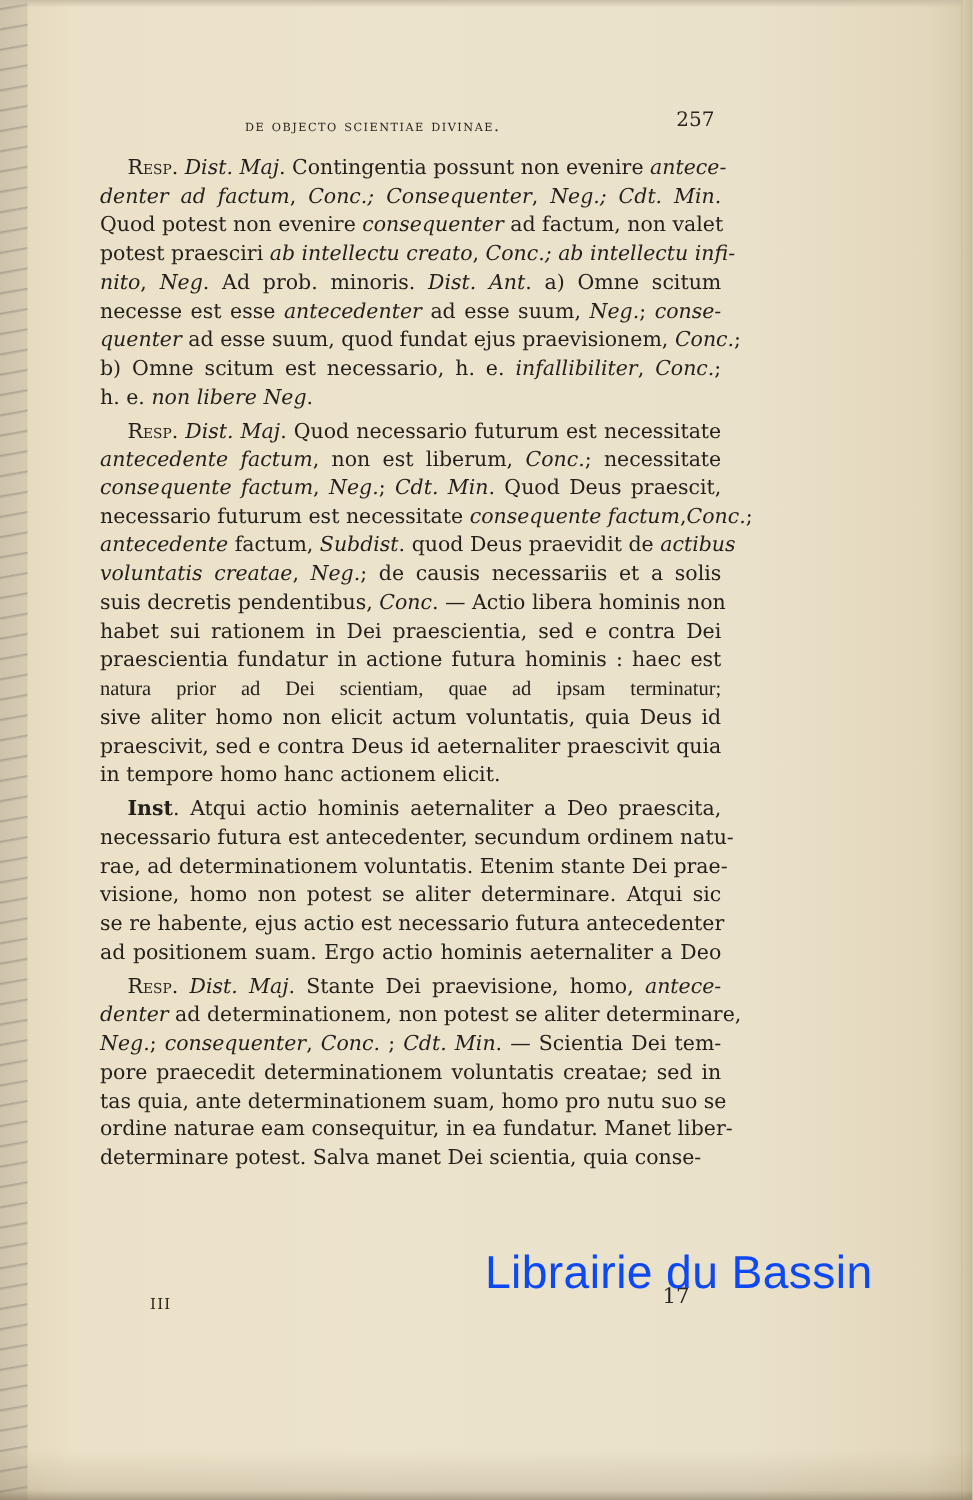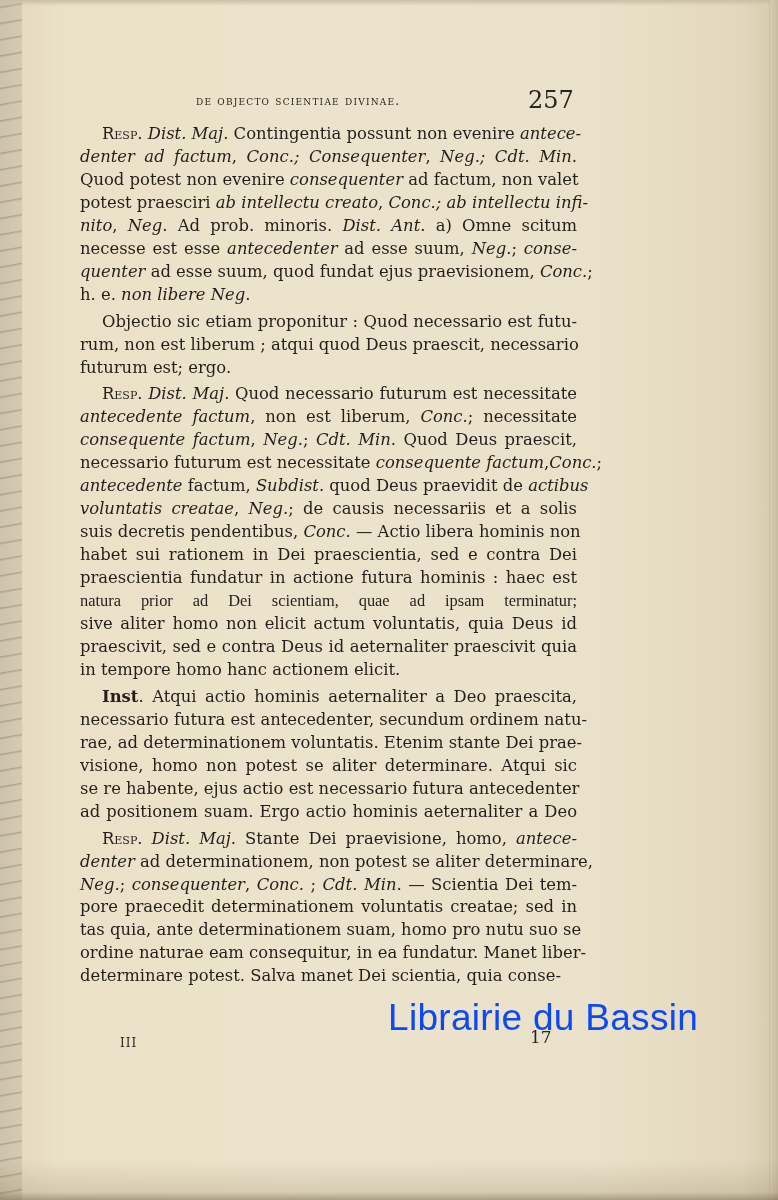--- a/index.html
+++ b/index.html
@@ -29,22 +29,22 @@
     position: absolute; right: 0; top: 0; width: 8px; height: 1200px;
     background: linear-gradient(90deg, #d8ccaf, #c9bc9e);
     border-left: 1px solid #cdbf9f;
   }
   .running-head {
     position: absolute; left: 196px; top: 93px;
     font-size: 12.5px; letter-spacing: 1.2px; color: #2a2520;
     font-variant: small-caps; text-transform: lowercase; text-align: right;
   }
   .page-number {
-    position: absolute; left: 528px; top: 86px;
-    font-size: 24px; color: #2a2520;
+    position: absolute; left: 541px; top: 86px;
+    font-size: 16px; color: #2a2520;
   }
   .text-block {
     position: absolute; left: 80px; top: 123px; width: 497px;
     font-size: 16.4px; line-height: 22.95px; color: #231f1b;
     text-align: justify;
   }
   .para { margin: 0; text-indent: 22px; }
   .line { display: block; text-align: justify; text-align-last: justify; white-space: nowrap; }
   .line.last { text-align-last: left; }
   .sc { font-variant: small-caps; }
@@ -79,26 +79,22 @@
 
   <div class="text-block" id="text-block">
       <div class="para">
         <span class="line"><span class="sc">Resp.</span><span> </span><span class="it">Dist. Maj</span><span>. Contingentia possunt non evenire </span><span class="it">antece-</span></span>
         <span class="line" style="margin-left: -22px;"><span class="it">denter ad factum</span><span>, </span><span class="it">Conc.; Consequenter</span><span>, </span><span class="it">Neg.; Cdt. Min</span><span>.</span></span>
         <span class="line" style="margin-left: -22px;"><span>Quod potest non evenire </span><span class="it">consequenter</span><span> ad factum, non valet</span></span>
         <span class="line" style="margin-left: -22px;"><span>potest praesciri </span><span class="it">ab intellectu creato</span><span>, </span><span class="it">Conc.; ab intellectu infi-</span></span>
         <span class="line" style="margin-left: -22px;"><span class="it">nito</span><span>, </span><span class="it">Neg</span><span>. Ad prob. minoris. </span><span class="it">Dist. Ant</span><span>. a) Omne scitum</span></span>
         <span class="line" style="margin-left: -22px;"><span>necesse est esse </span><span class="it">antecedenter</span><span> ad esse suum, </span><span class="it">Neg.</span><span>; </span><span class="it">conse-</span></span>
         <span class="line" style="margin-left: -22px;"><span class="it">quenter</span><span> ad esse suum, quod fundat ejus praevisionem, </span><span class="it">Conc.</span><span>;</span></span>
+        <span class="line" style="margin-left: -22px;"><span>b) Omne scitum est necessario, h. e. </span><span class="it">infallibiliter</span><span>, </span><span class="it">Conc.</span><span>;</span></span>
         <span class="line last" style="margin-left: -22px;"><span>h. e. </span><span class="it">non libere Neg</span><span>.</span></span>
-      </div>
-      <div class="para gap">
-        <span class="line"><span>Objectio sic etiam proponitur : Quod necessario est futu-</span></span>
-        <span class="line" style="margin-left: -22px;"><span>rum, non est liberum ; atqui quod Deus praescit, necessario</span></span>
-        <span class="line last" style="margin-left: -22px;"><span>futurum est; ergo.</span></span>
       </div>
       <div class="para gap">
         <span class="line"><span class="sc">Resp.</span><span> </span><span class="it">Dist. Maj</span><span>. Quod necessario futurum est necessitate</span></span>
         <span class="line" style="margin-left: -22px;"><span class="it">antecedente factum</span><span>, non est liberum, </span><span class="it">Conc.</span><span>; necessitate</span></span>
         <span class="line" style="margin-left: -22px;"><span class="it">consequente factum</span><span>, </span><span class="it">Neg.</span><span>; </span><span class="it">Cdt. Min</span><span>. Quod Deus praescit,</span></span>
         <span class="line" style="margin-left: -22px;"><span>necessario futurum est necessitate </span><span class="it">consequente factum</span><span>,</span><span class="it">Conc.</span><span>;</span></span>
         <span class="line" style="margin-left: -22px;"><span class="it">antecedente</span><span> factum, </span><span class="it">Subdist</span><span>. quod Deus praevidit de </span><span class="it">actibus</span></span>
         <span class="line" style="margin-left: -22px;"><span class="it">voluntatis creatae</span><span>, </span><span class="it">Neg.</span><span>; de causis necessariis et a solis</span></span>
         <span class="line" style="margin-left: -22px;"><span>suis decretis pendentibus, </span><span class="it">Conc</span><span>. — Actio libera hominis non</span></span>
         <span class="line" style="margin-left: -22px;"><span>habet sui rationem in Dei praescientia, sed e contra Dei</span></span>

